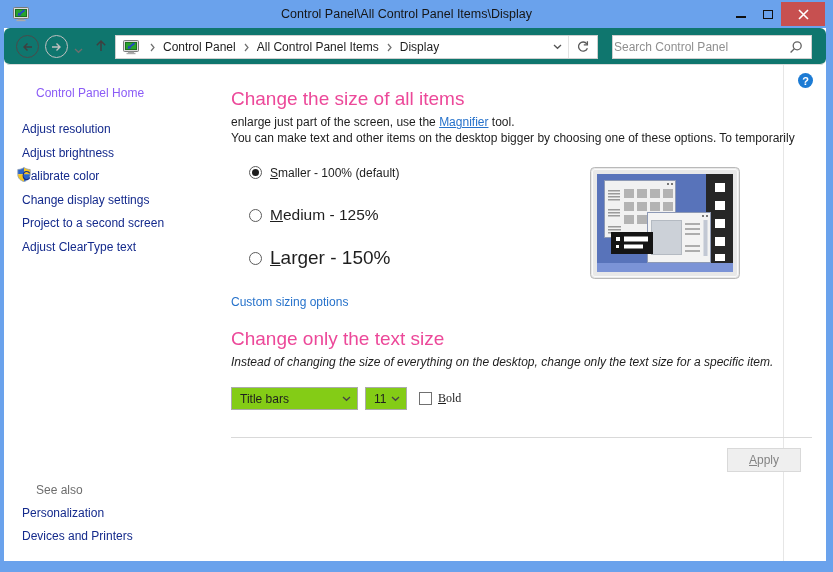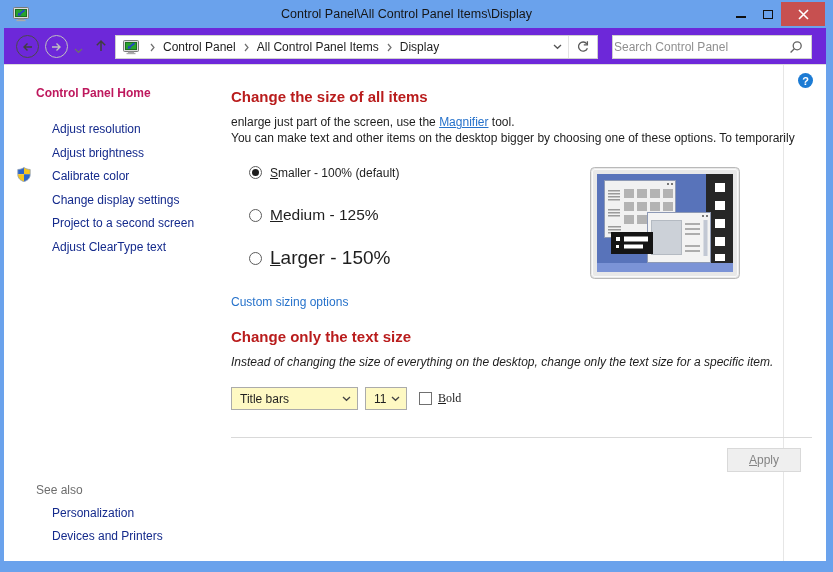--- a/index.html
+++ b/index.html
@@ -16,22 +16,22 @@
   .caption { position:absolute; right:8px; top:2px; height:24px; display:flex; }
   .cap-btn { width:27px; height:24px; display:flex; align-items:center; justify-content:center; }
   .cap-close { width:44px; background:#c75050; }
   .dash { width:10px; height:2px; background:#101010; margin-top:6px; }
   .maxbox { width:10px; height:9px; border:1.5px solid #101010; }
 
   
   .panel { position:absolute; left:4px; top:28px; width:822px; height:533px; background:#fff; }
 
   
-  .toolbar { position:absolute; top:0; left:0; right:0; height:37px; background:#6d28d9;
-             border-bottom:1px solid #dcdcdc; }
+  .toolbar { position:absolute; top:0; left:0; right:0; height:37px; background:#0f766e;
+             border-bottom:1px solid #dcdcdc;border-radius:6px; }
   .navbtn { position:absolute; top:7px; width:23px; height:23px; border-radius:50%;
             display:flex; align-items:center; justify-content:center; background:transparent; }
   .back  { left:12px; border:1px solid #4a4a4a; }
   .fwd   { left:41px; border:1px solid #c0c0c0; }
   .histchev { position:absolute; left:70px; top:15px; }
   .upbtn { position:absolute; left:88px; top:9px; width:18px; height:18px;
            display:flex; align-items:center; justify-content:center; }
 
   .addressbar { position:absolute; left:111px; top:7px; width:483px; height:24px;
                 background:#fff; border:1px solid #cfcfcf; display:flex; align-items:center; }
@@ -48,51 +48,51 @@
   .searchbox input { flex:1; border:none; outline:none; font:12px "Liberation Sans",sans-serif;
                      padding:0 4px 0 1px; color:#1e1e1e; background:transparent; min-width:0; }
   .searchbox input::placeholder { color:#8f8f8f; opacity:1; }
   .search-icon { margin-right:8px; display:flex; flex:none; }
 
   
   .content { position:absolute; top:37px; left:0; right:0; bottom:0; background:#fff; }
   .pane-edge { position:absolute; left:779px; top:0; bottom:0; width:1px; background:#e6e6e6; }
 
   
-  .side-home { position:absolute; left:32px; top:21px; color:#be185d; cursor:pointer;font-weight:bold; }
-  .side-link { position:absolute; left:48px; color:#142a8c; cursor:pointer; white-space:nowrap; }
+  .side-home { position:absolute; left:32px; top:21px; color:#8b5cf6; cursor:pointer; }
+  .side-link { position:absolute; left:18px; color:#142a8c; cursor:pointer; white-space:nowrap; }
   .shield { position:absolute; left:13px; top:102px; }
   .see-also-hdr { position:absolute; left:32px; top:418px; color:#6d6d6d; }
 
   .help { position:absolute; right:13px; top:8px; width:15px; height:15px; border-radius:50%;
           background:#1c7bd4; color:#fff; font-size:11px; font-weight:bold;
           display:flex; align-items:center; justify-content:center; cursor:pointer; }
 
-  h1.sec { position:absolute; left:227px; font-size:15px; font-weight:bold; color:#b91c1c; white-space:nowrap; }
+  h1.sec { position:absolute; left:227px; font-size:19px; font-weight:normal; color:#ec4899; white-space:nowrap; }
   .h1a { top:23px; } .h1b { top:263px; }
   .para { position:absolute; left:227px; line-height:16px; white-space:nowrap; }
   .para1 { top:49px; } .para2 { top:289px;font-style:italic; }
   a.inline-link { color:#2672cb; cursor:pointer; }
   .u { text-decoration:underline; }
 
   .opt-row { position:absolute; left:245px; display:flex; align-items:center; gap:8px; cursor:default; }
   .opt1 { top:100px; height:15px; font-size:12px; }
   .opt2 { top:140px; height:20px; font-size:15.5px; }
   .opt3 { top:182px; height:22px; font-size:19px; }
   .radio { width:13px; height:13px; border:1px solid #5c5c5c; border-radius:50%;
            background:#fff; position:relative; flex:none; }
   .radio.checked::after { content:""; position:absolute; inset:2px; border-radius:50%; background:#1d1d1d; }
   .opt-label { white-space:nowrap; }
 
   .custom-link { position:absolute; left:227px; top:230px; color:#2672cb; cursor:pointer; }
 
   .preview { position:absolute; left:586px; top:102px; }
 
   .controls-row { position:absolute; left:227px; top:322px; display:flex; align-items:center; }
-  .select { height:23px; background:#fef9c3; border:1px solid #ababab; display:flex;
+  .select { height:23px; background:#84cc16; border:1px solid #ababab; display:flex;
             align-items:center; padding-left:8px; cursor:default; }
   .sel-item { width:127px; } .sel-size { width:42px; margin-left:7px; }
   .select .chev { margin-left:auto; padding-right:6px; display:flex; }
   .checkbox { width:13px; height:13px; border:1px solid #707070; background:#fff; margin-left:12px; flex:none; }
   .bold-label { margin-left:6px;font-family:Liberation Serif, serif; }
 
   .hsep { position:absolute; left:227px; top:372px; width:581px; height:1px; background:#d9d9d9; }
   .apply { position:absolute; left:723px; top:383px; width:74px; height:24px;
            background:#efefef; border:1px solid #d9d9d9; color:#848484;
            font:12px "Liberation Sans",sans-serif; text-align:center; line-height:22px; }

